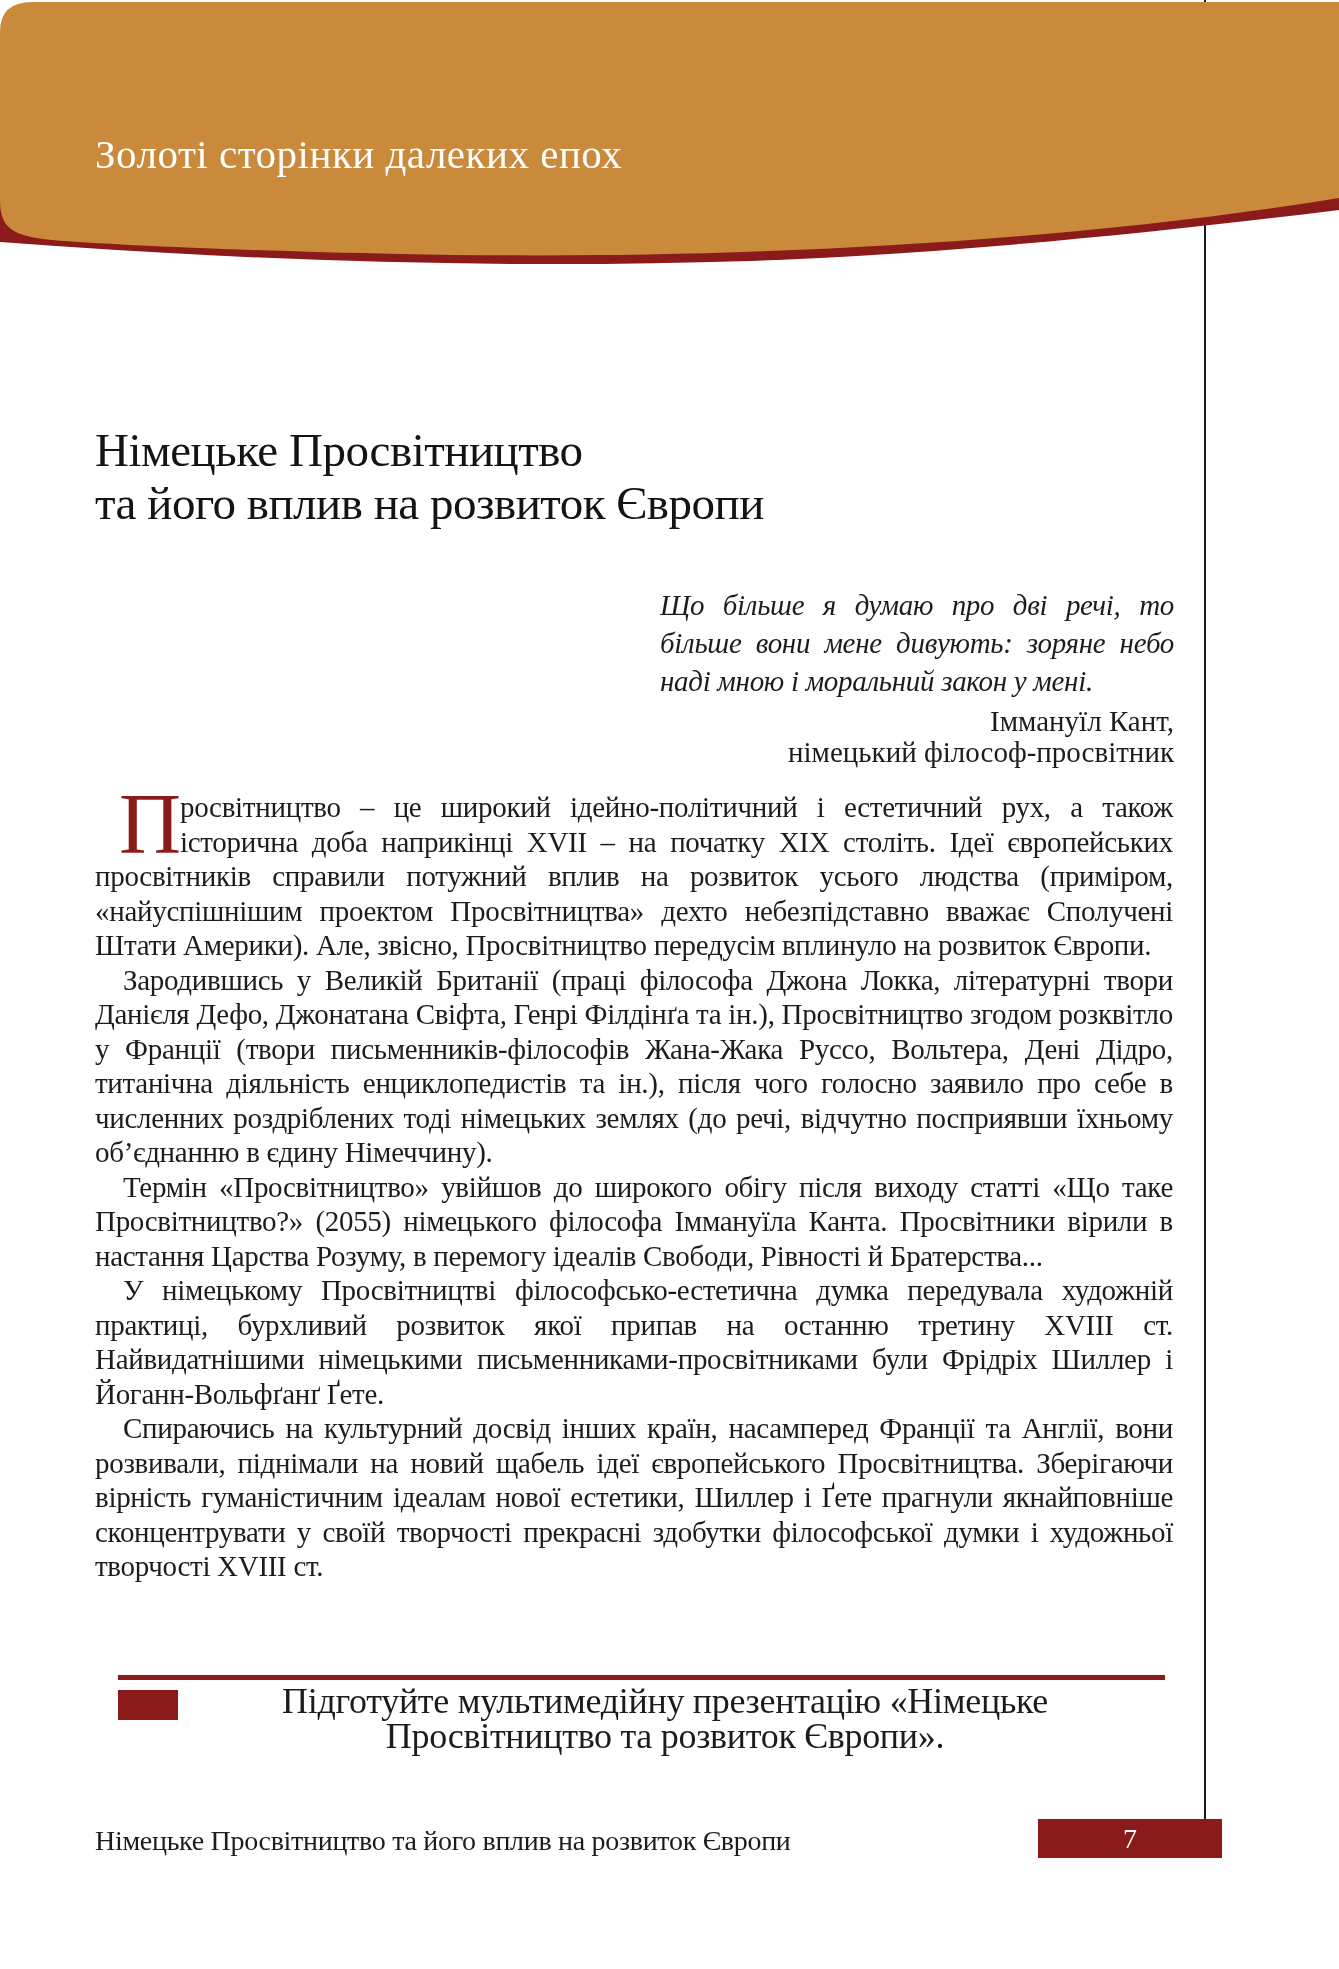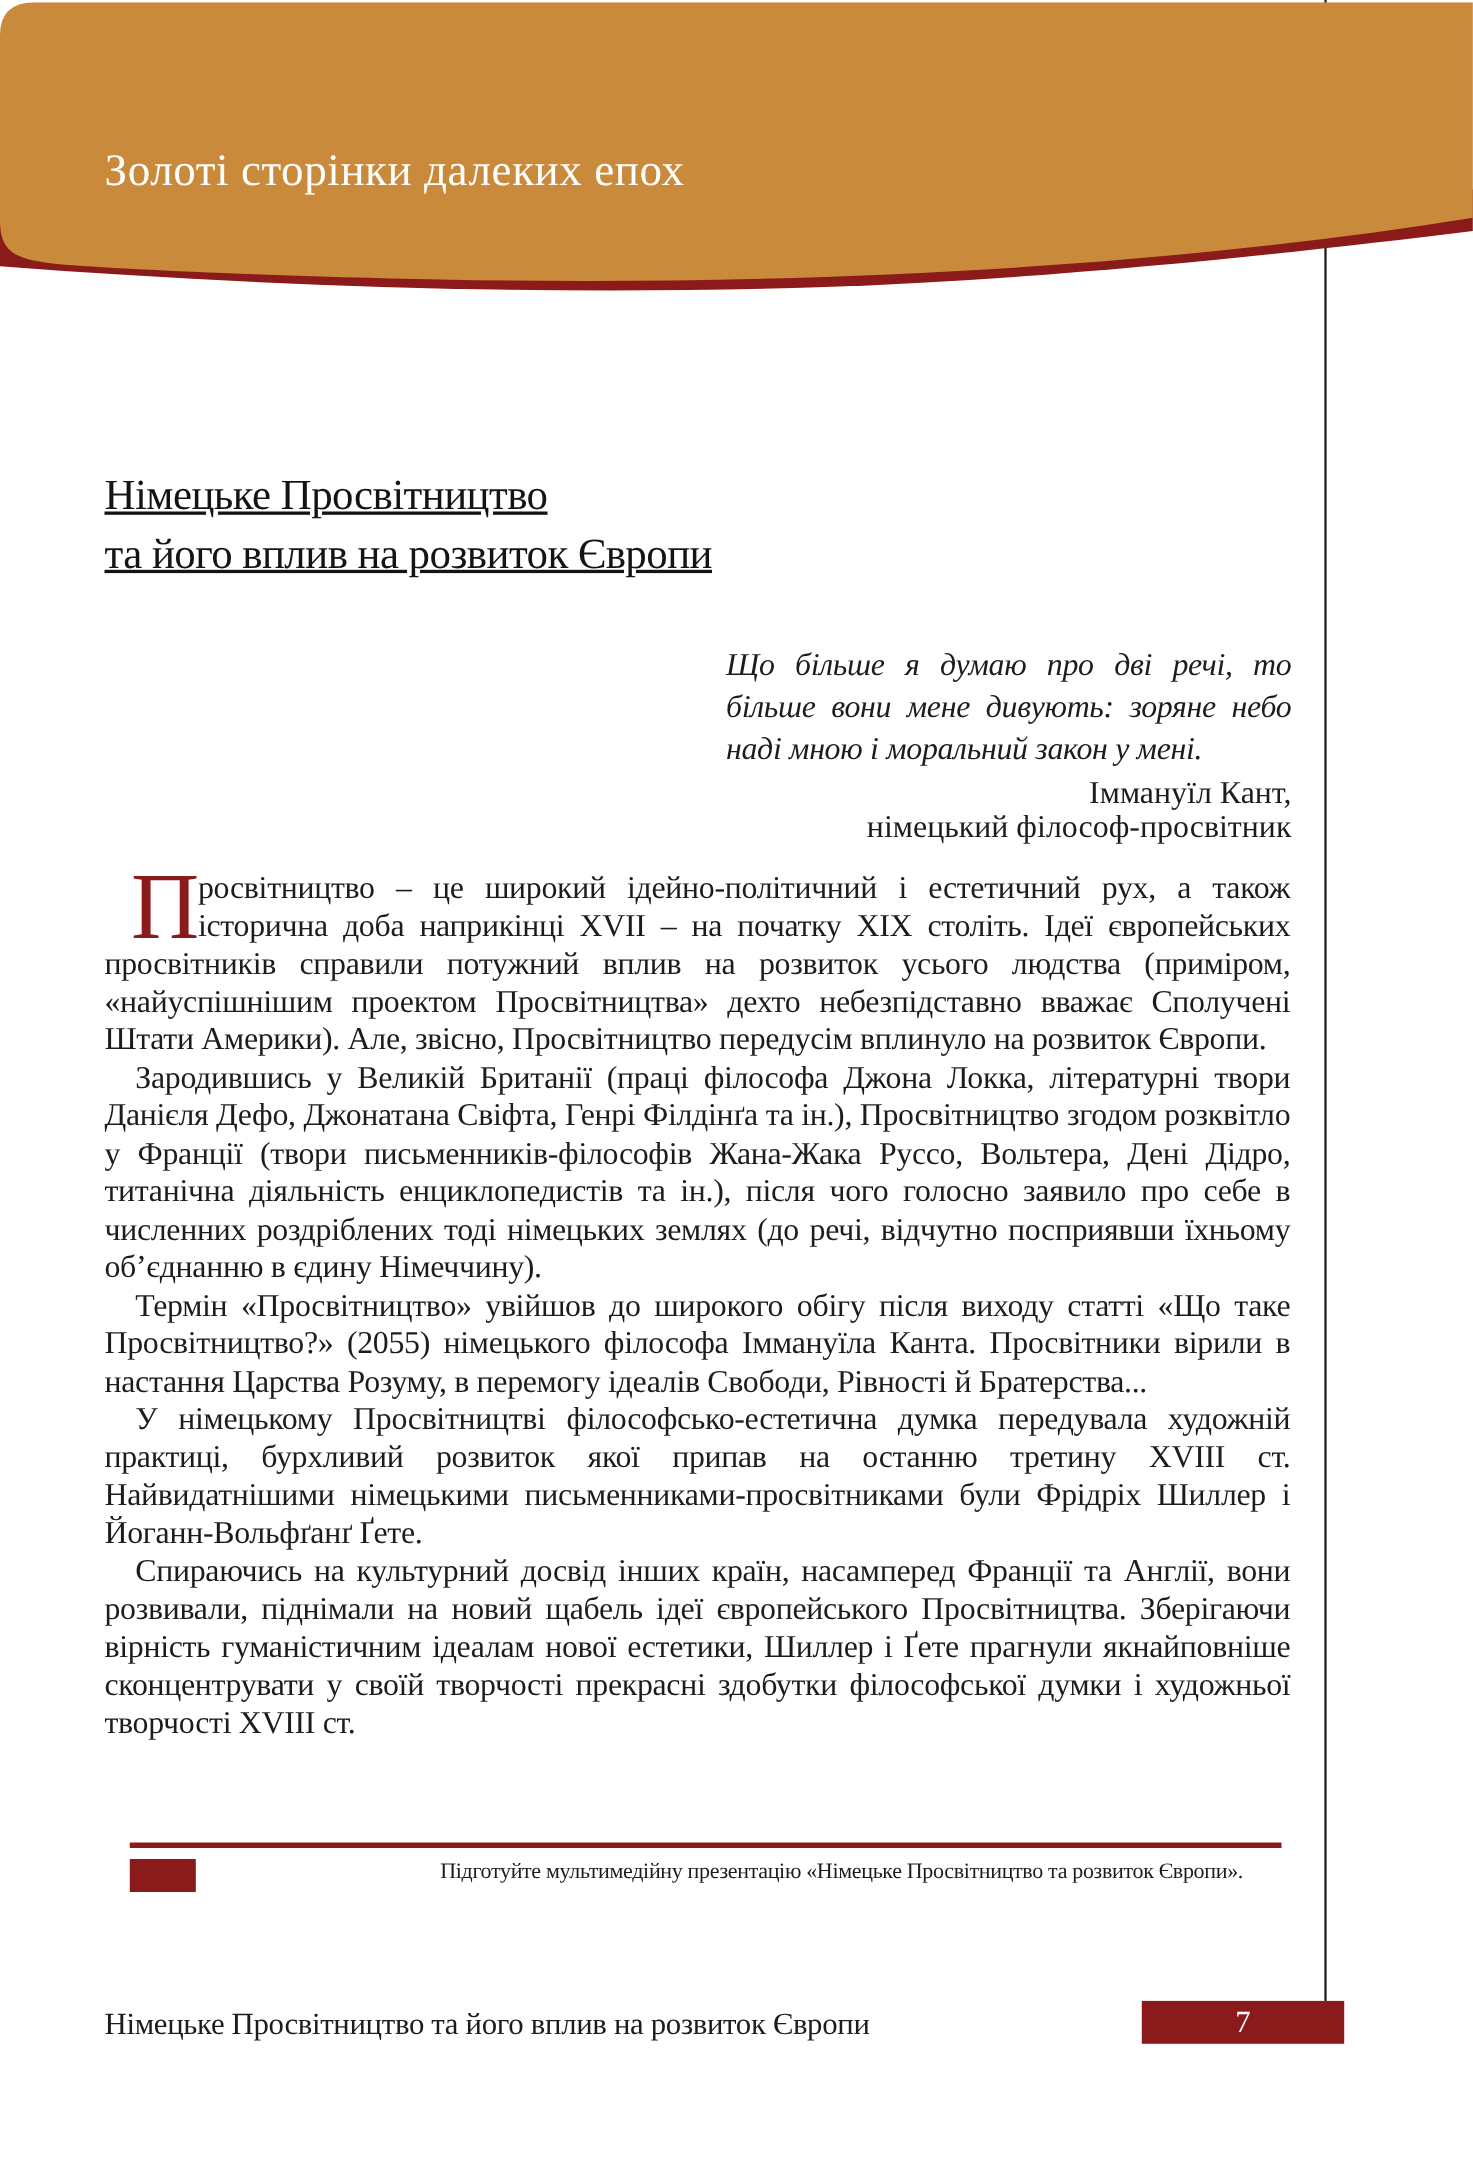--- a/index.html
+++ b/index.html
@@ -12,40 +12,40 @@
   .header-svg{position:absolute;left:0;top:2px;width:1339px;height:266px;display:block;}
   .kicker{
     position:absolute;left:95px;top:130px;width:900px;
     font-size:41px;line-height:48px;color:#ffffff;letter-spacing:.5px;
   }
   
   .vrule{position:absolute;left:1204px;top:0;width:2px;height:1819px;background:#1a1a1a;}
   
   .chapter-title{
     position:absolute;left:95px;top:424px;width:1000px;
-    font-size:39px;line-height:53px;color:#141414;letter-spacing:-0.5px;text-decoration:underline;
+    font-size:47px;line-height:53px;color:#141414;letter-spacing:-0.5px;
   }
   
   .epigraph{position:absolute;left:660px;top:586px;width:514px;}
   .epigraph .quote{margin:0;font-size:29px;line-height:38px;text-align:justify;letter-spacing:-0.3px;font-style:italic;}
   .epigraph .attrib{margin:6px 0 0 0;text-align:right;font-size:29px;line-height:31px;}
   
   .body-text{position:absolute;left:95px;top:790px;width:1078px;}
   .body-text p{margin:0;font-size:29px;line-height:34.5px;text-align:justify;letter-spacing:-0.3px;}
   .body-text p.ind{text-indent:28px;}
   .dropcap{
     float:left;width:56px;height:64px;margin:2px 5px 0 24px;
     font-size:86px;line-height:64px;color:#8b1a1b;
   }
   
   .task-rule{position:absolute;left:118px;top:1675px;width:1047px;height:5px;background:#8b1a1b;}
   .task-marker{position:absolute;left:118px;top:1690px;width:60px;height:30px;background:#8b1a1b;}
   .task-text{
     position:absolute;left:200px;top:1684px;width:930px;
-    font-size:20px;line-height:35px;text-align:right;letter-spacing:-0.3px;
+    font-size:36px;line-height:35px;text-align:center;letter-spacing:-0.3px;
   }
   
   .footer-title{
     position:absolute;left:95px;top:1824px;width:919px;text-align:left;
     font-size:28px;line-height:34px;color:#1c1c1c;letter-spacing:-0.3px;
   }
   .page-number-box{
     position:absolute;left:1038px;top:1819px;width:184px;height:39px;
     background:#8b1a1b;color:#ffffff;text-align:center;
     font-size:28px;line-height:39px;

